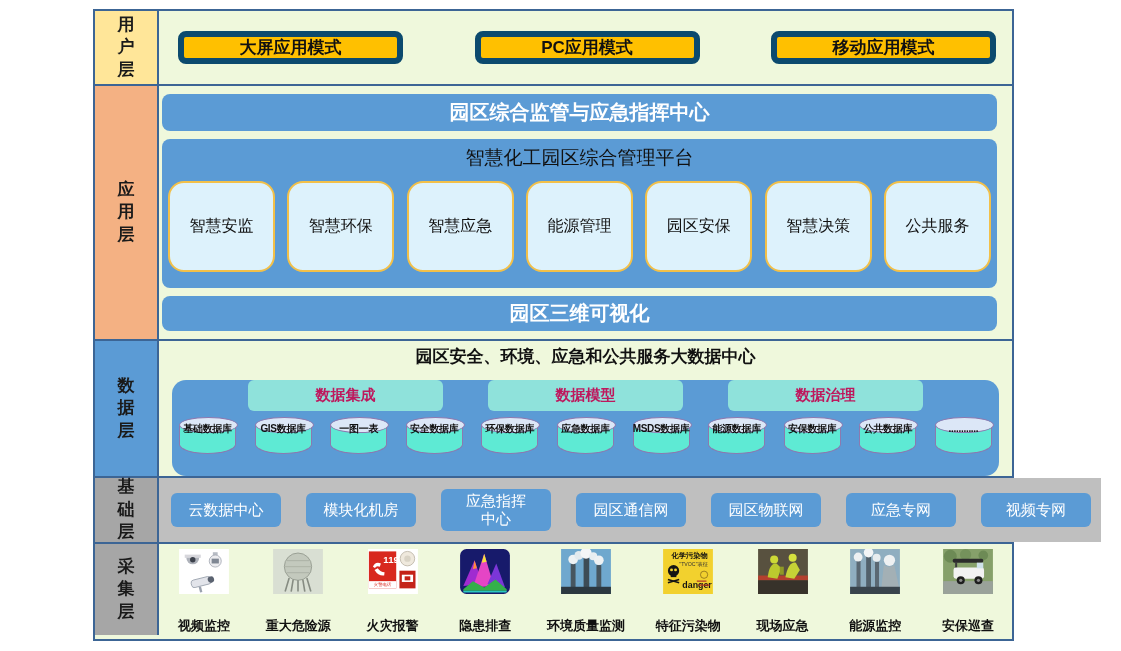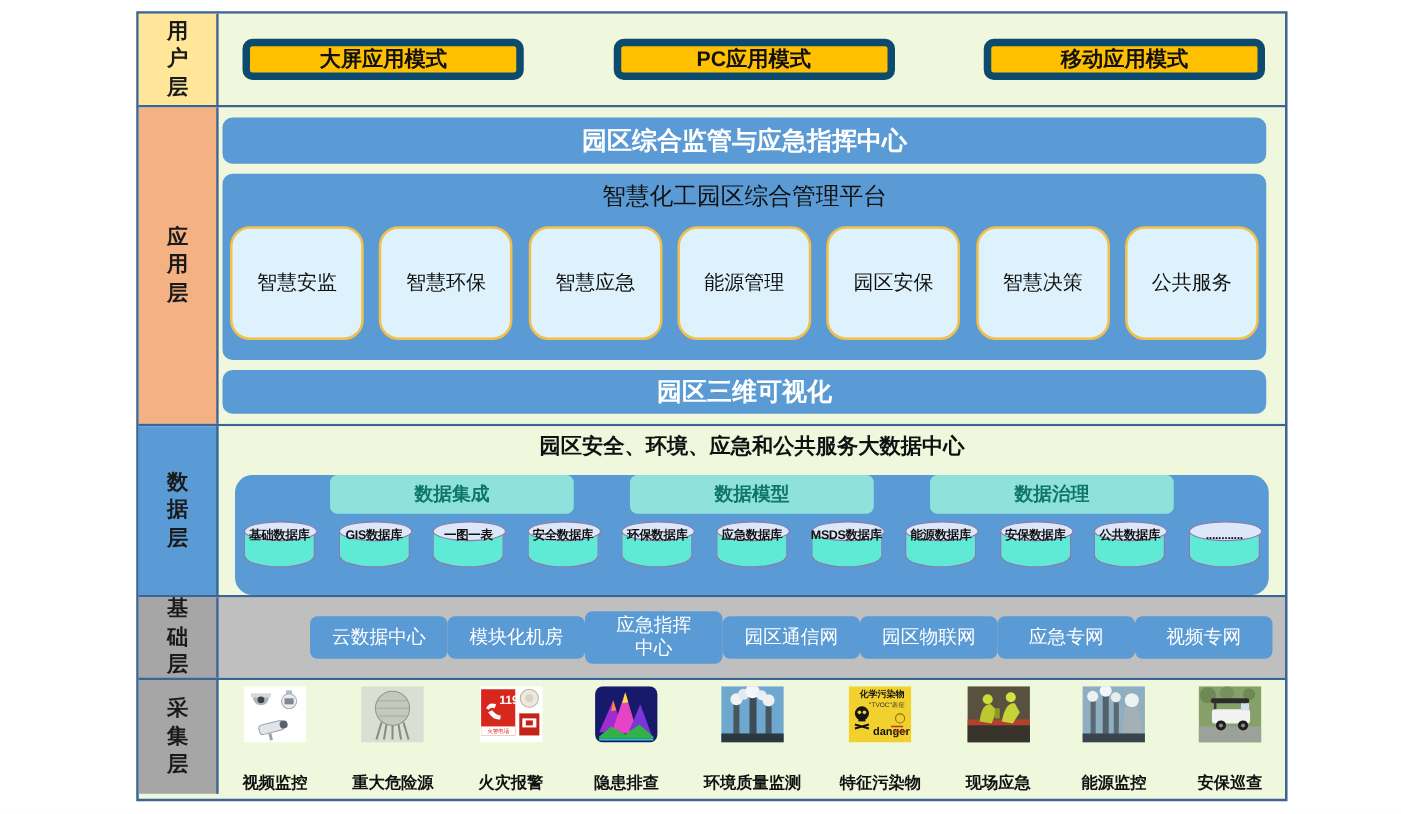--- a/index.html
+++ b/index.html
@@ -1,17 +1,17 @@
 <!DOCTYPE html>
 <html style="--orange: #FFC000; --blue: #5B9BD5; --teal: #8FE2DB; --salmon: #F4B183; --yellow: #FFE699; --gray: #A6A6A6; --graybg: #BFBFBF; --lightgreen: #EFF8DC; --border: #3C6595; --modulebg: #DDF2FC; --moduleborder: #F2C049;"><head>
 <meta charset="utf-8">
 <style>
   * { margin:0; padding:0; box-sizing:border-box; }
   html,body { width:1121px; height:651px; background:#ffffff; font-family:"Liberation Sans", sans-serif; overflow:hidden; }
-  .diagram { position:absolute; left:109px; top:9px; width:921px; height:632px;
+  .diagram { position:absolute; left:93px; top:9px; width:921px; height:632px;
              border:2px solid var(--border,#3C6595); display:flex; flex-direction:column; background:var(--lightgreen,#EFF8DC); }
   .row { display:flex; flex:none; }
   .row + .row { border-top:2px solid var(--border,#3C6595); }
   .layer-label { width:64px; flex:none; display:flex; align-items:center; justify-content:center;
                  border-right:2px solid var(--border,#3C6595); }
   .layer-label span { display:inline-block; width:20px; word-break:break-all; text-align:center;
                       font-size:17px; font-weight:bold; color:#1a1a1a; line-height:1.32; }
   .content { flex:1; position:relative; background:var(--lightgreen,#EFF8DC); }
 
   
@@ -38,34 +38,34 @@
   .bar-bottom { height:36px; margin-top:8px; }
 
   
   .row-data { height:137px; }
   .lbl-data { background:var(--blue,#5B9BD5); }
   .data-title { margin-top:3px; text-align:center; font-family:"Liberation Serif", serif;
                 font-weight:bold; font-size:17px; color:#111; line-height:25px; }
   .data-container { margin:3px 13px 0 13px; height:96px; background:var(--blue,#5B9BD5); border-radius:14px; padding:0 6px; }
   .funcs { display:flex; justify-content:center; gap:45px; margin-top:11px; }
   .func { width:195px; height:31px; background:var(--teal,#8FE2DB); border-radius:6px; display:flex;
-          align-items:center; justify-content:center; font-size:15px; font-weight:bold; color:#0f766e; }
+          align-items:center; justify-content:center; font-size:15px; font-weight:bold; color:#be185d; }
   .dbs { display:flex; justify-content:space-between; margin-top:13px; padding:0 1px; }
   .db { position:relative; width:57px; height:30px; background:#5eead4; border:1px solid #8C79AF; border-top:none;
         border-radius:0 0 35px 35px / 0 0 12px 12px; display:flex; align-items:flex-start; justify-content:center; }
   .db::before { content:""; position:absolute; left:-1px; top:-7px; width:calc(100% + 2px); height:14px;
                 background:#DCE7F7; border:1px solid #8C79AF; border-radius:50%; }
   .db-label { position:relative; z-index:1; font-size:10px; font-weight:bold; color:#111;
               line-height:1; padding-bottom:8px; white-space:nowrap; letter-spacing:-0.3px; }
 
   
   .row-infra { height:66px; }
   .lbl-infra { background:var(--gray,#A6A6A6); }
-  .infra-content { background:var(--graybg,#BFBFBF); display:flex; align-items:center; justify-content:flex-end;
-                   padding:0 10px 0 12px; }
+  .infra-content { background:var(--graybg,#BFBFBF); display:flex; align-items:center; justify-content:flex-start;
+                   padding:0 10px 0 12px;gap:25px; }
   .facility { min-width:110px; height:34px; background:var(--blue,#5B9BD5); border-radius:6px; display:flex;
               align-items:center; justify-content:center; color:#fff; font-size:15px; text-align:center; line-height:1.2; }
   .facility.tall { height:42px; }
   .facility.tall span { display:inline-block; width:66px; }
 
   
   .row-collect { height:93px; }
   .lbl-collect { background:var(--gray,#A6A6A6); }
   .collect-content { display:flex; justify-content:space-between; padding:5px 13px 0 14px; }
   .collect-item { display:flex; flex-direction:column; align-items:center; }

